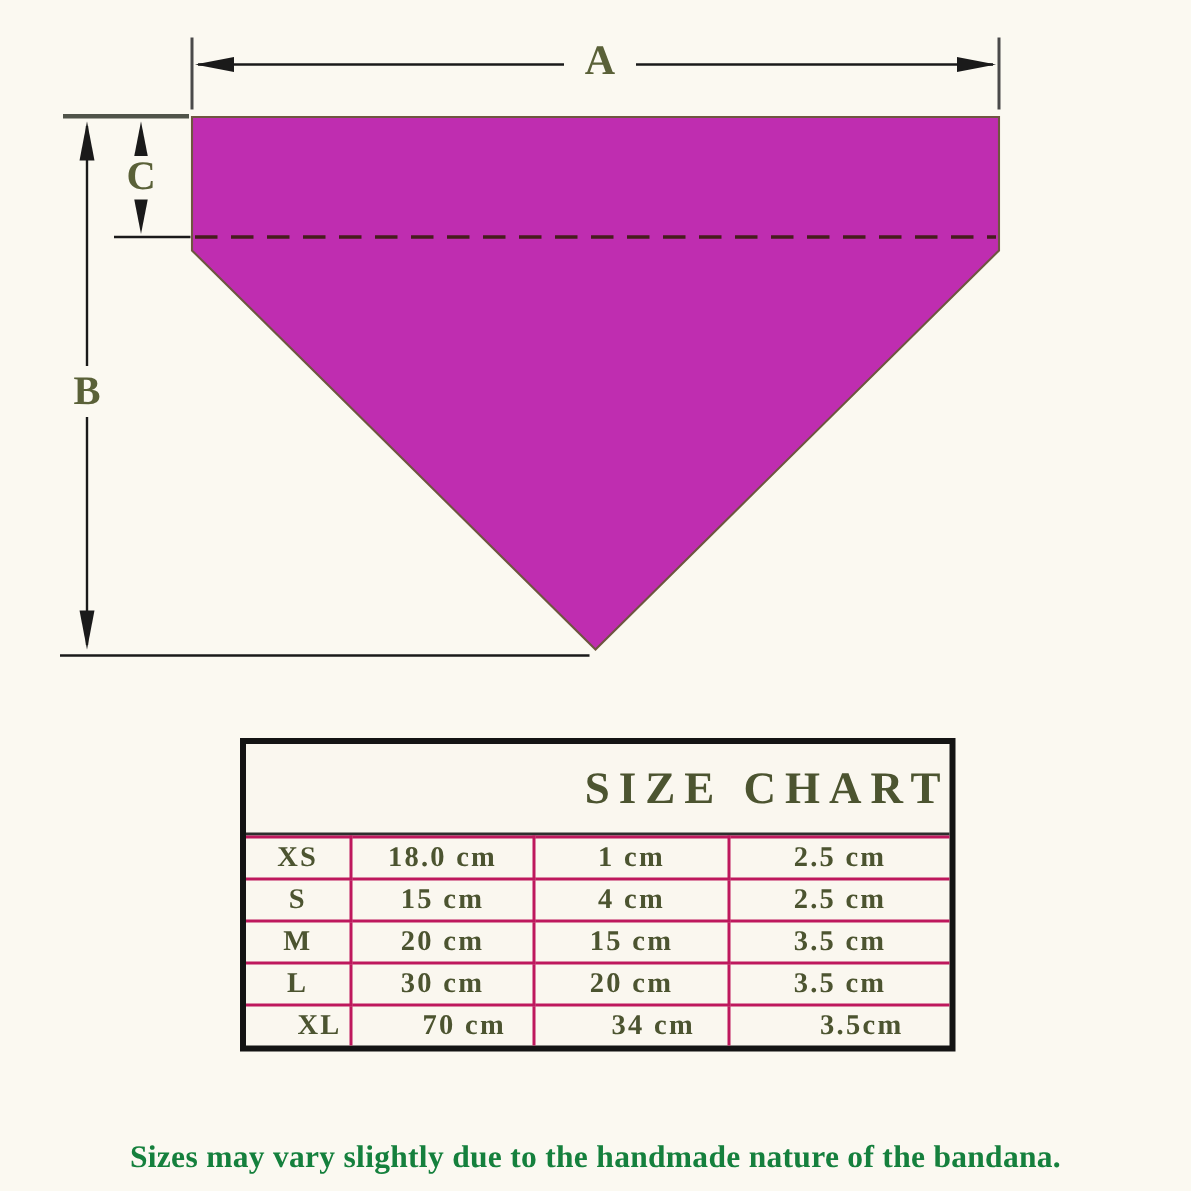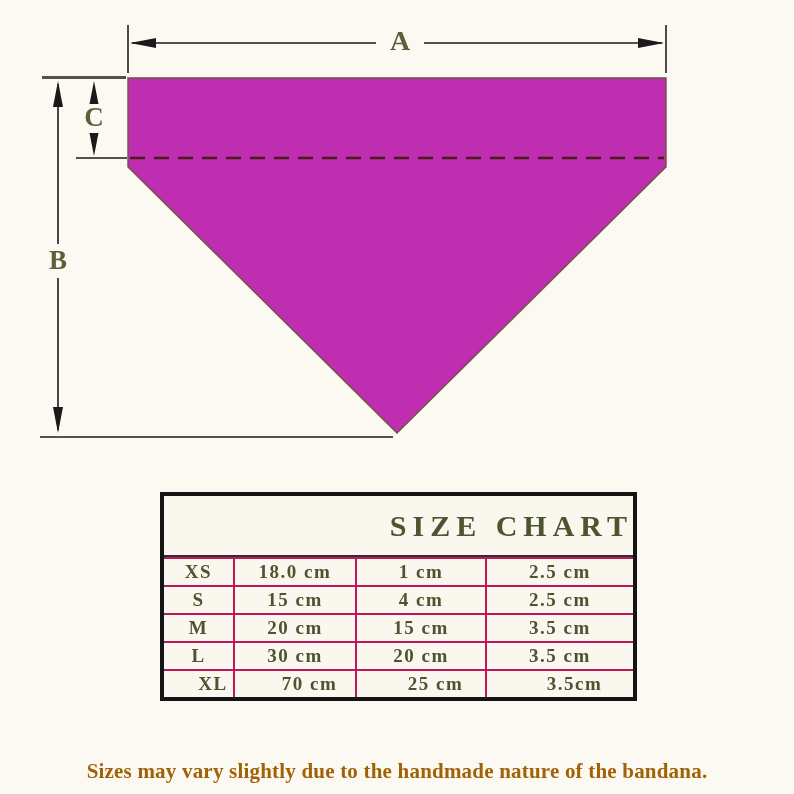--- a/index.html
+++ b/index.html
@@ -73,21 +73,21 @@
   table.grid tr td:first-child{border-left:none;}
   table.grid tr td:last-child{border-right:none;}
   table.grid tr:last-child td{border-bottom:none;padding-left:31px;}
   table.grid tr.head td{border-top:none;}
 
   .footer-note{
     position:absolute;
     left:0;top:759px;
     width:794px;
     text-align:center;
-    color:#a16207;
+    color:#15803d;
     font-weight:bold;
     font-size:21px;
     letter-spacing:0.2px;
   }
 </style>
 </head>
 <body>
 
 <div class="stage">
 
@@ -151,21 +151,21 @@
       </tr>
       <tr class="row">
         <td>L</td>
         <td>30 cm</td>
         <td>20 cm</td>
         <td>3.5 cm</td>
       </tr>
       <tr class="row">
         <td>XL</td>
         <td>70 cm</td>
-        <td>25 cm</td>
+        <td>34 cm</td>
         <td>3.5cm</td>
       </tr>
       </tbody>
     </table>
   </div>
 
   <div class="footer-note">Sizes may vary slightly due to the handmade nature of the bandana.</div>
 
 </div>
 

